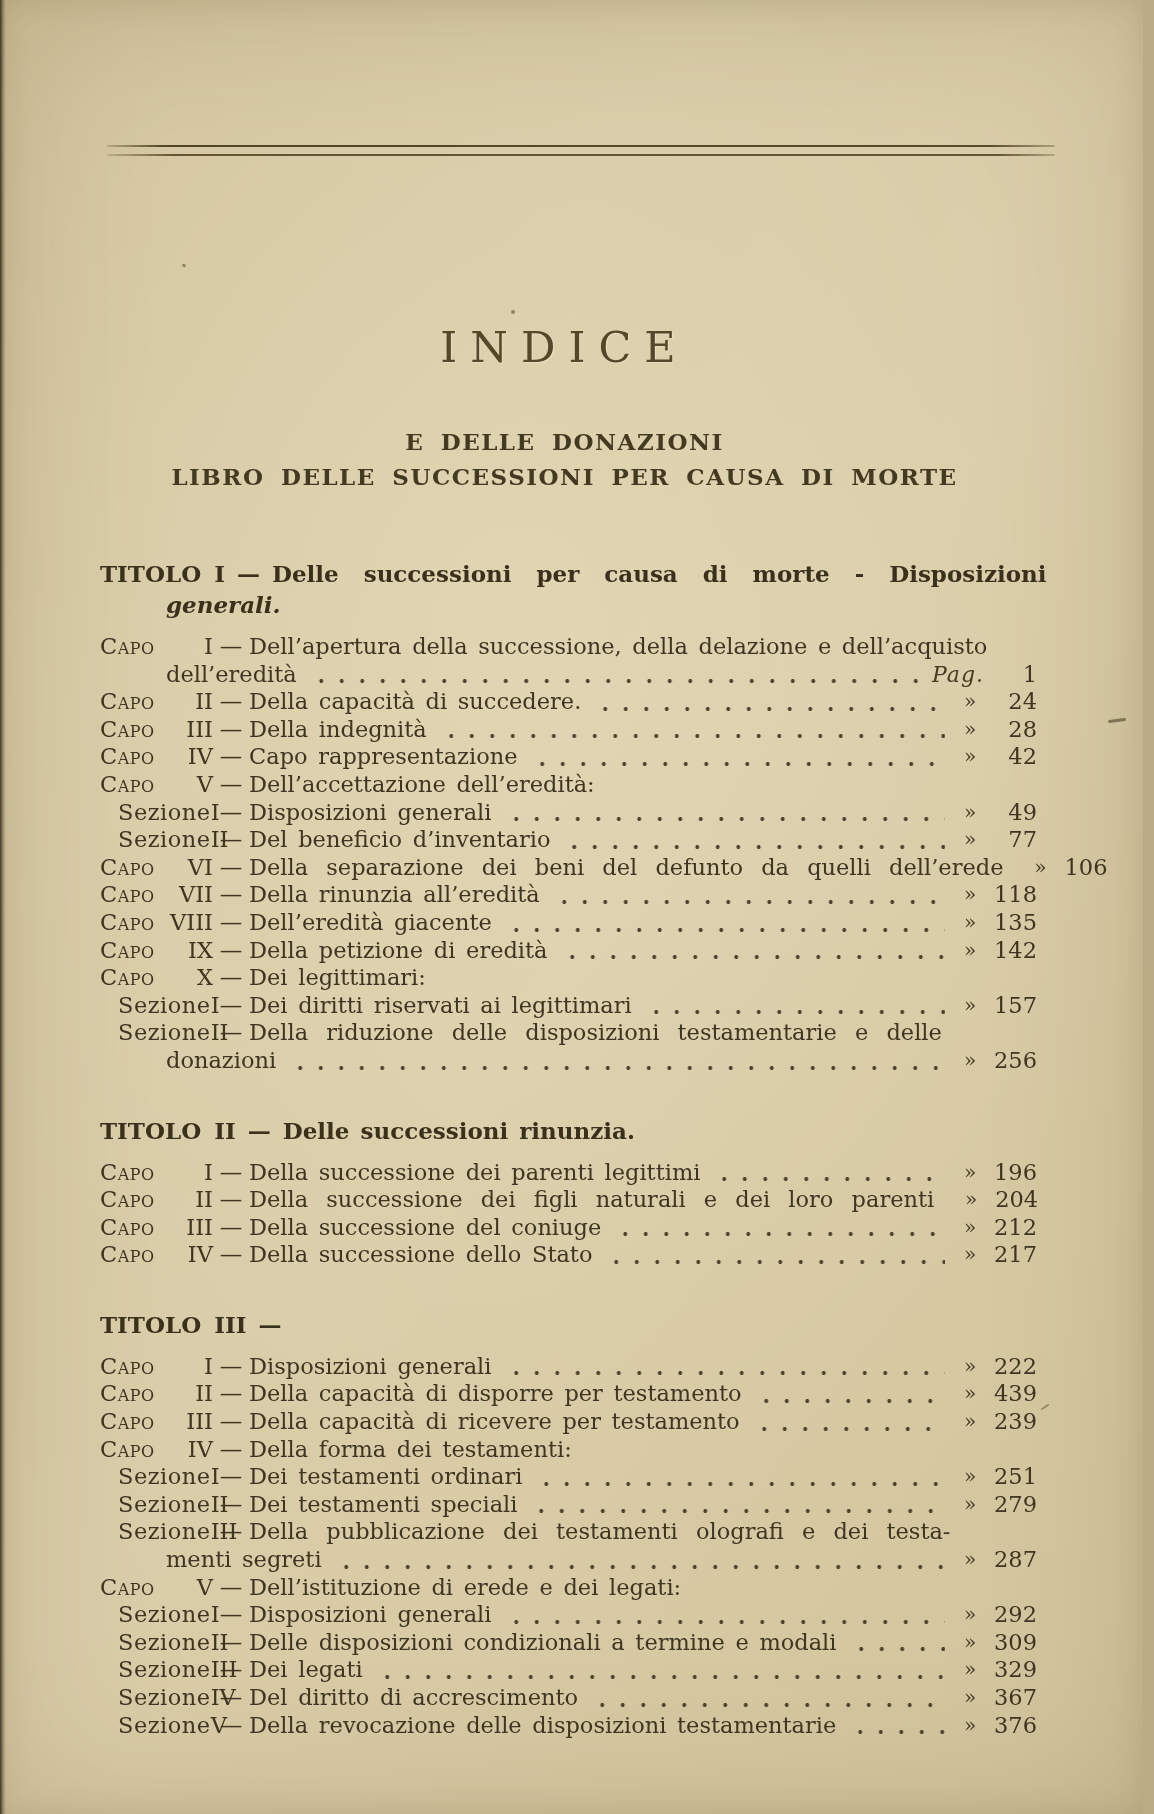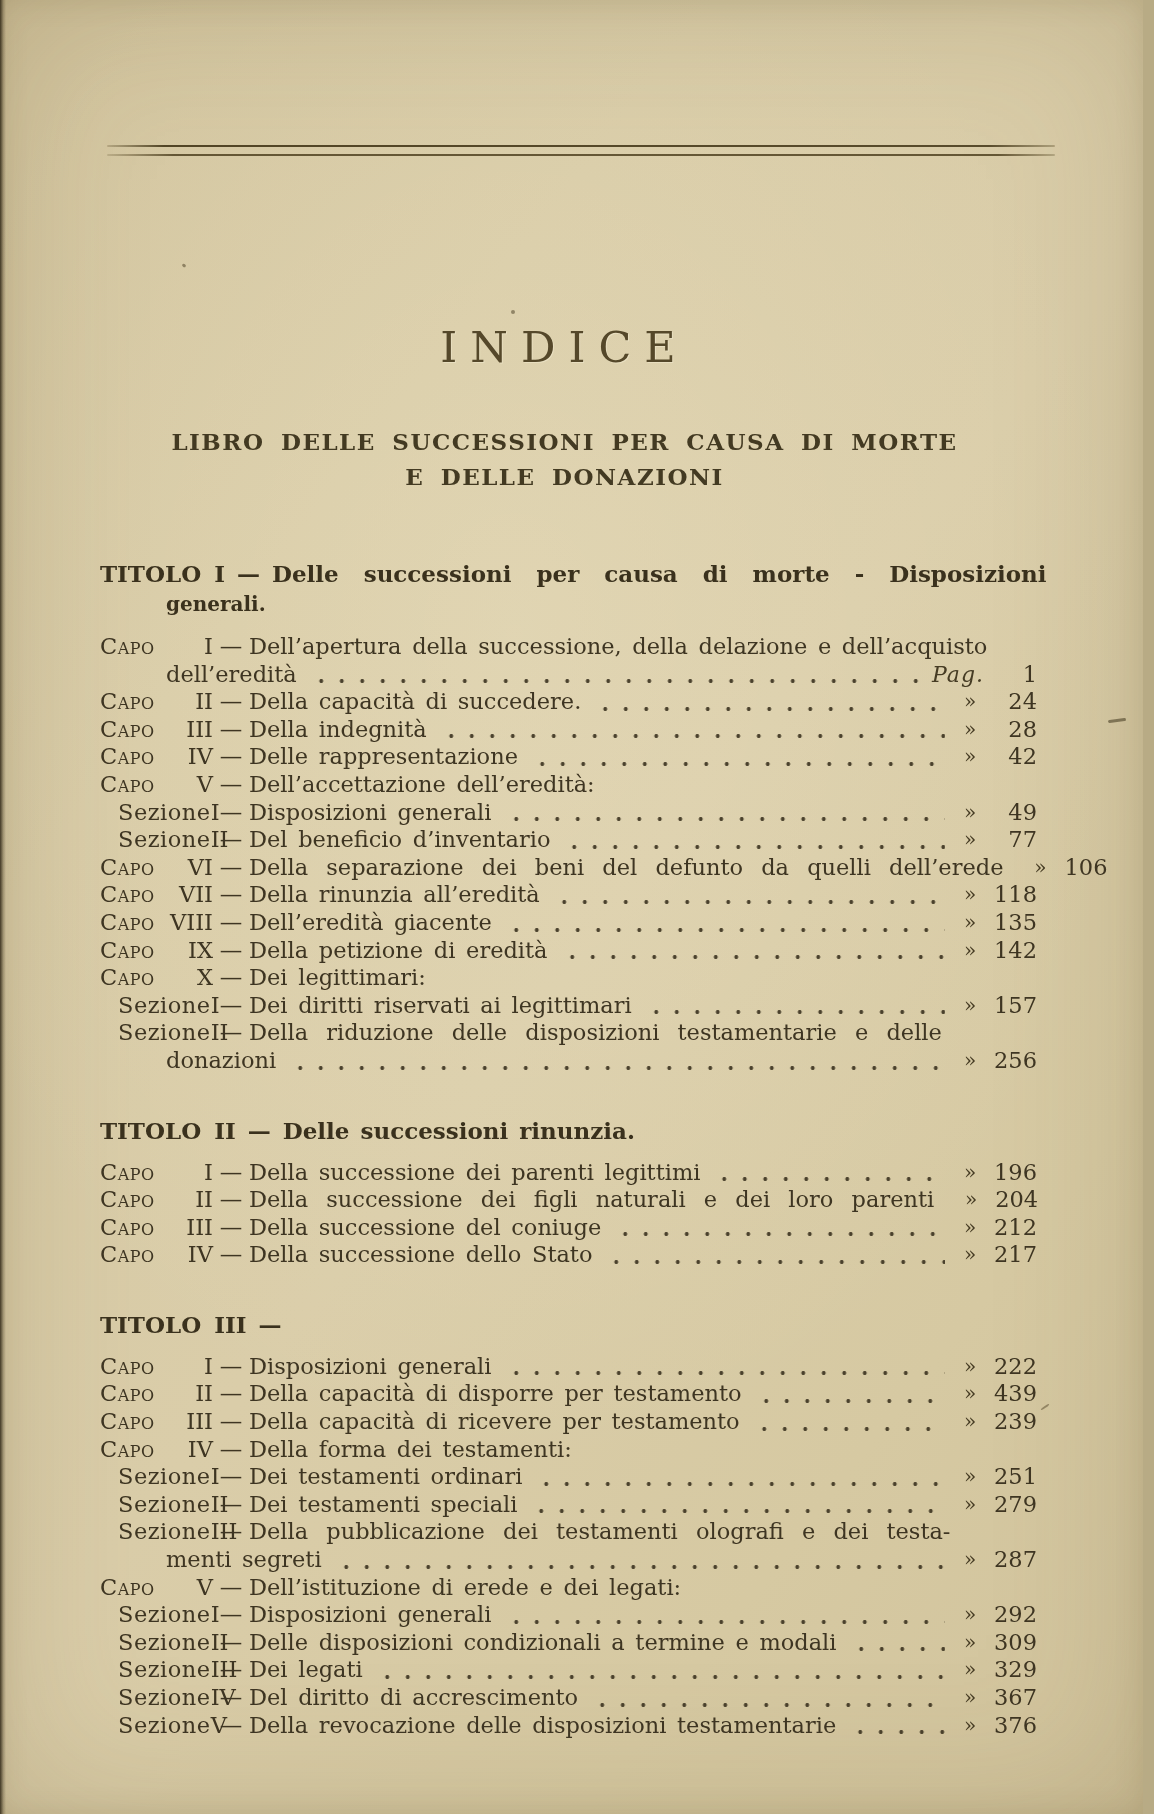--- a/index.html
+++ b/index.html
@@ -65,22 +65,22 @@
   .sec-heading{
     display:flex;align-items:baseline;
     font-weight:bold;font-size:23px;line-height:31px;color:#3a311d;
   }
   .hlabel{flex:none;}
   .hnum{flex:none;margin-left:13px;}
   .hdash{flex:none;margin:0 12px;}
   .htext{flex:none;word-spacing:3px;}
   .htext.wide{word-spacing:17px;}
   .heading-cont{
-    font-weight:bold;font-size:20px;line-height:31px;
-    padding-left:66px;color:#3a311d;
+    font-weight:bold;font-size:23px;line-height:31px;
+    padding-left:66px;color:#3a311d;font-style:italic;
   }
   .rows{margin-top:13px;}
   .row{
     display:flex;align-items:flex-start;
     font-size:22.5px;line-height:27.6px;
     word-spacing:2px;
   }
   .labelcol{display:flex;width:113px;flex:none;}
   .lbl{font-variant:small-caps;letter-spacing:0.5px;}
   .row.sezione .lbl{padding-left:18px;font-variant:normal;}
@@ -125,22 +125,22 @@
 
   <div class="content">
     <div class="top-rule">
       <div class="rule-line"></div>
       <div class="rule-line"></div>
     </div>
 
     <h1 class="title">INDICE</h1>
 
     <div class="subtitle">
+      <div>E DELLE DONAZIONI</div>
       <div>LIBRO DELLE SUCCESSIONI PER CAUSA DI MORTE</div>
-      <div>E DELLE DONAZIONI</div>
     </div>
 
     <div id="sections">
   <div class="section">
     <div class="sec-heading">
       <span class="hlabel">TITOLO</span>
       <span class="hnum">I</span>
       <span class="hdash">—</span>
       <span class="htext wide">Delle successioni per causa di morte - Disposizioni</span>
     </div>
@@ -187,21 +187,21 @@
     <span class="marker">»</span>
     <span class="pg">28</span>
   </div>
 
   <div class="row">
     <span class="labelcol">
       <span class="lbl">Capo</span>
       <span class="num">IV</span>
     </span>
     <span class="dash">—</span>
-    <span class="txt">Delle rappresentazione</span>
+    <span class="txt">Capo rappresentazione</span>
     <span class="leader"></span>
     <span class="marker">»</span>
     <span class="pg">42</span>
   </div>
 
   <div class="row">
     <span class="labelcol">
       <span class="lbl">Capo</span>
       <span class="num">V</span>
     </span>

